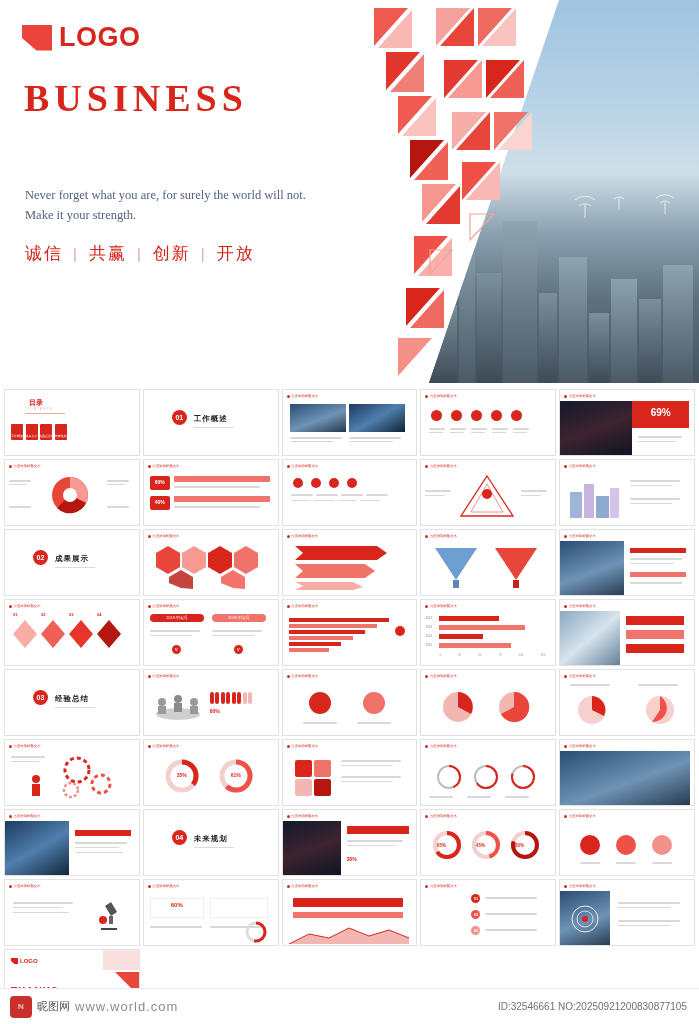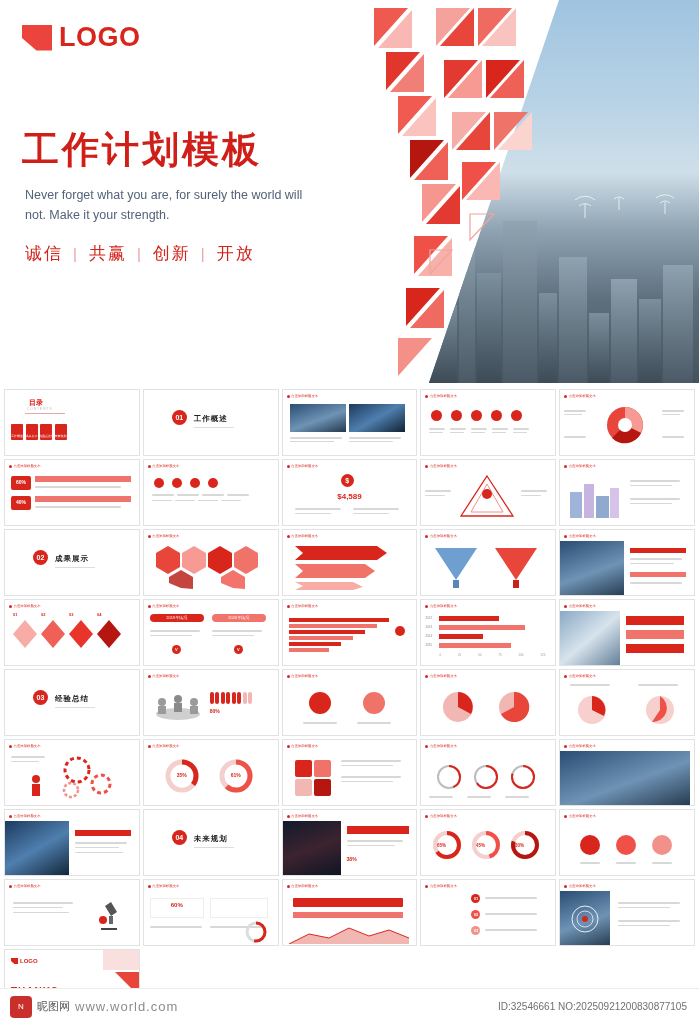--- a/index.html
+++ b/index.html
@@ -66,21 +66,21 @@
     font-family: "Liberation Serif", serif; font-weight: bold;
   }
   .hero-cn {
     position: absolute; left: 22px; top: 125px;
     font-size: 37px; font-weight: bold; color: #cf1f18; letter-spacing: 3px;
   }
   .hero-sub {
     position: absolute; left: 25px; top: 185px;
     width: 300px;
     font-size: 12.5px; line-height: 20px; color: #53627a;
-    font-family: Liberation Sans, sans-serif;
+    font-family: Liberation Serif, serif;
   }
   .hero-values {
     position: absolute; left: 25px; top: 242px;
     display: flex; align-items: center; gap: 10px;
     font-size: 17px; color: #d2251c; letter-spacing: 2px;
   }
   .hero-values .sep { color: #e8a49f; font-size: 15px; }
   .hero-badge {
     position: absolute; left: 25px; top: 284px;
     background: #d9261c; color: #fff;
@@ -236,21 +236,21 @@
       </g>
 
       <path d="M330 0 L150 383" stroke="#ffffff" stroke-width="3" fill="none"></path>
     </svg>
 
     <div class="logo-wrap">
       <div class="logo-mark"></div>
       <div class="logo-text">LOGO</div>
     </div>
 
-    <div class="hero-cn">工作计划模板</div>
+    <div class="hero-en">BUSINESS</div>
     <div class="hero-sub">Never forget what you are, for surely the world will not. Make it your strength.</div>
 
     <div class="hero-values">
       <span>诚信</span>
       <span class="sep">|</span>
       <span>共赢</span>
       <span class="sep">|</span>
       <span>创新</span>
       <span class="sep">|</span>
       <span>开放</span>
@@ -328,20 +328,31 @@
             <div class="txt-line" style="width:16px;"></div>
             <div class="txt-line sm" style="width:14px;margin-top:2px;"></div>
           </div>
         <div>
             <div class="txt-line" style="width:16px;"></div>
             <div class="txt-line sm" style="width:14px;margin-top:2px;"></div>
           </div>
       </div>
     </div>
 
+    <div class="slide">
+      <div class="s-tl">
+          <span class="s-dot"></span>
+          <span>点击添加标题文本</span>
+        </div>
+      <div class="photo-night" style="position:absolute;left:0;top:11px;width:72px;height:56px;"></div>
+      <div class="bar" style="position:absolute;left:72px;top:11px;width:57px;height:27px;"></div>
+      <div style="position:absolute;left:72px;top:17px;width:57px;text-align:center;color:#fff;font-size:10px;font-weight:bold;">69%</div>
+      <div class="txt-line" style="position:absolute;left:78px;top:46px;width:44px;"></div>
+      <div class="txt-line sm" style="position:absolute;left:78px;top:51px;width:38px;"></div>
+    </div>
 
     <div class="slide">
       <div class="s-tl">
           <span class="s-dot"></span>
           <span>点击添加标题文本</span>
         </div>
       <svg width="46" height="46" style="position:absolute;left:42px;top:12px;">
         <circle cx="23" cy="23" r="18" fill="#e8453b"></circle>
         <path d="M23 23 L23 5 A18 18 0 0 1 39 31 Z" fill="#f79a93"></path>
         <path d="M23 23 L39 31 A18 18 0 0 1 10 36 Z" fill="#b51710"></path>
@@ -388,32 +399,20 @@
         <div class="txt-line" style="width:22px;"></div>
       </div>
       <div style="position:absolute;left:8px;top:40px;display:flex;gap:3px;">
         <div class="txt-line sm" style="width:20px;"></div>
         <div class="txt-line sm" style="width:20px;"></div>
         <div class="txt-line sm" style="width:20px;"></div>
         <div class="txt-line sm" style="width:20px;"></div>
       </div>
     </div>
 
-    <div class="slide">
-      <div class="s-tl">
-          <span class="s-dot"></span>
-          <span>点击添加标题文本</span>
-        </div>
-      <div class="red-circle" style="position:absolute;left:58px;top:14px;width:13px;height:13px;font-size:7px;">$</div>
-      <div style="position:absolute;left:0;right:0;top:32px;text-align:center;font-size:8px;font-weight:bold;color:#d9261c;">$4,589</div>
-      <div class="txt-line" style="position:absolute;left:12px;top:48px;width:46px;"></div>
-      <div class="txt-line" style="position:absolute;left:70px;top:48px;width:46px;"></div>
-      <div class="txt-line sm" style="position:absolute;left:12px;top:53px;width:36px;"></div>
-      <div class="txt-line sm" style="position:absolute;left:70px;top:53px;width:36px;"></div>
-    </div>
 
     <div class="slide">
       <div class="s-tl">
           <span class="s-dot"></span>
           <span>点击添加标题文本</span>
         </div>
       <svg width="56" height="44" style="position:absolute;left:38px;top:14px;">
         <polygon points="28,2 54,42 2,42" fill="none" stroke="#d9261c" stroke-width="1.3"></polygon>
         <polygon points="28,10 44,38 12,38" fill="none" stroke="#f0908a" stroke-width="1"></polygon>
         <circle cx="28" cy="20" r="5" fill="#d9261c"></circle>

